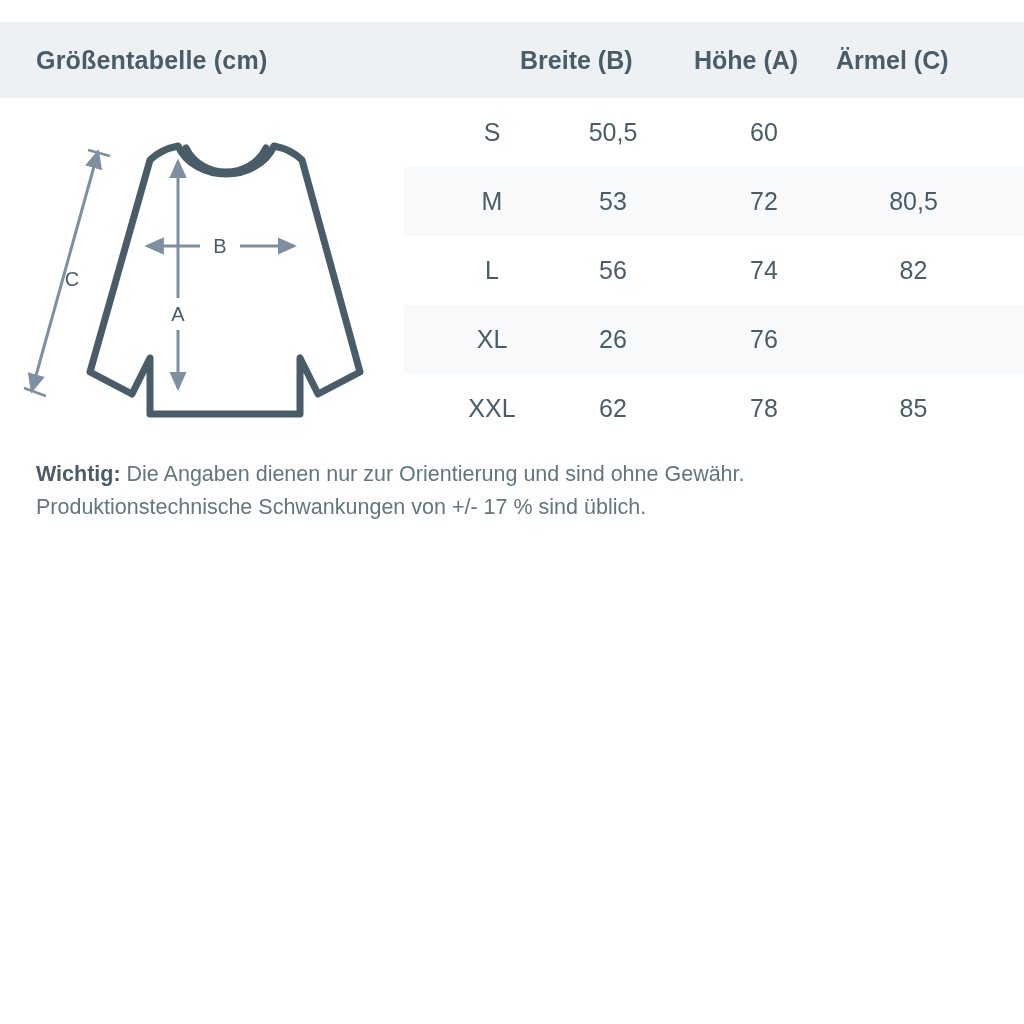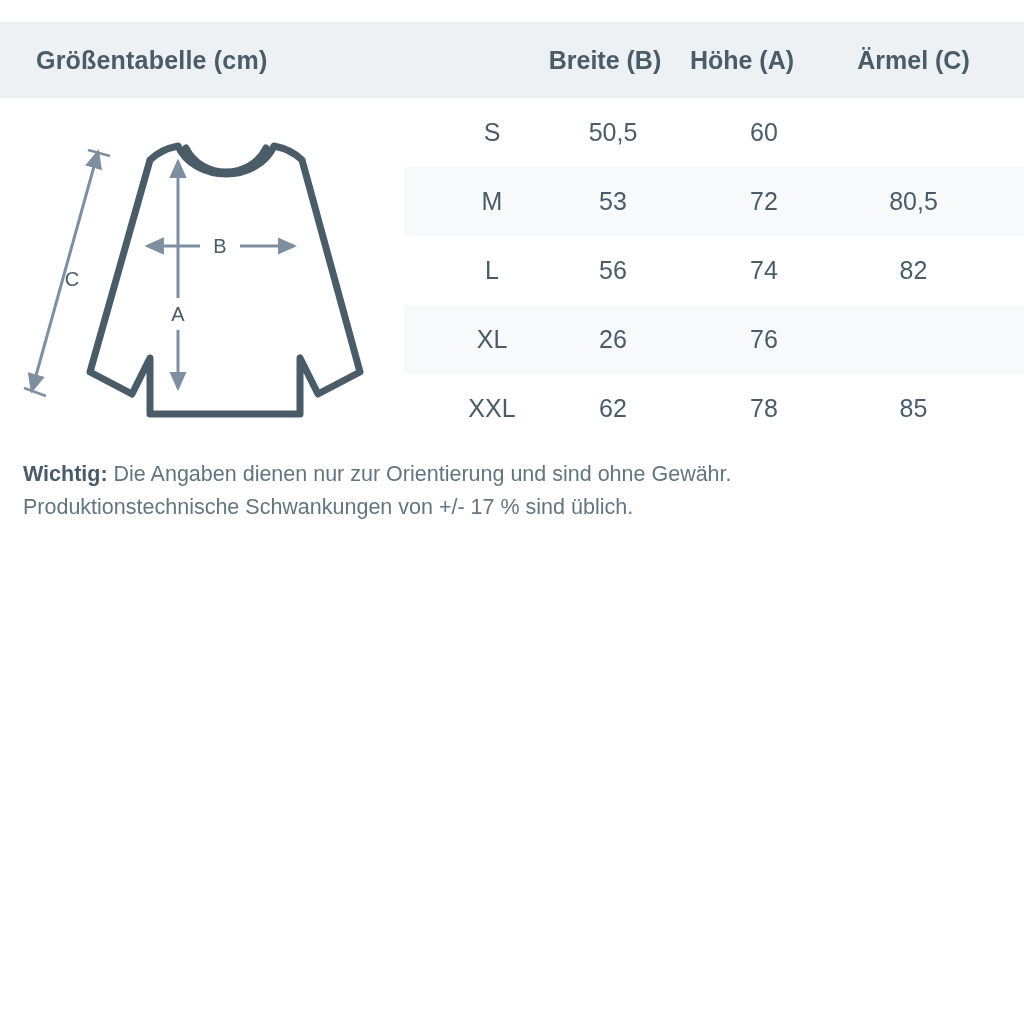--- a/index.html
+++ b/index.html
@@ -39,24 +39,23 @@
     font-size: 25px;
     font-weight: bold;
     color: #4a5c68;
     letter-spacing: 0.2px;
   }
   .header-col {
     position: absolute;
     font-size: 25px;
     font-weight: bold;
     color: #4a5c68;
-    text-align: center;
   }
   .hc-breite { left: 520px; width: 170px; }
-  .hc-hoehe  { left: 672px; width: 140px; }
+  .hc-hoehe  { left: 694px; width: 140px; }
   .hc-aermel { left: 836px; width: 155px; }
 
   
   .table {
     position: absolute;
     left: 404px;
     top: 98px;
     width: 620px;
   }
   .row {
@@ -82,21 +81,21 @@
     position: absolute;
     left: 0;
     top: 100px;
     width: 404px;
     height: 340px;
   }
 
   
   .note {
     position: absolute;
-    left: 23px;
+    left: 36px;
     top: 458px;
     width: 950px;
     font-size: 21.5px;
     line-height: 33px;
     color: #63757f;
   }
   .note b {
     color: #4a5c68;
     font-weight: bold;
   }

